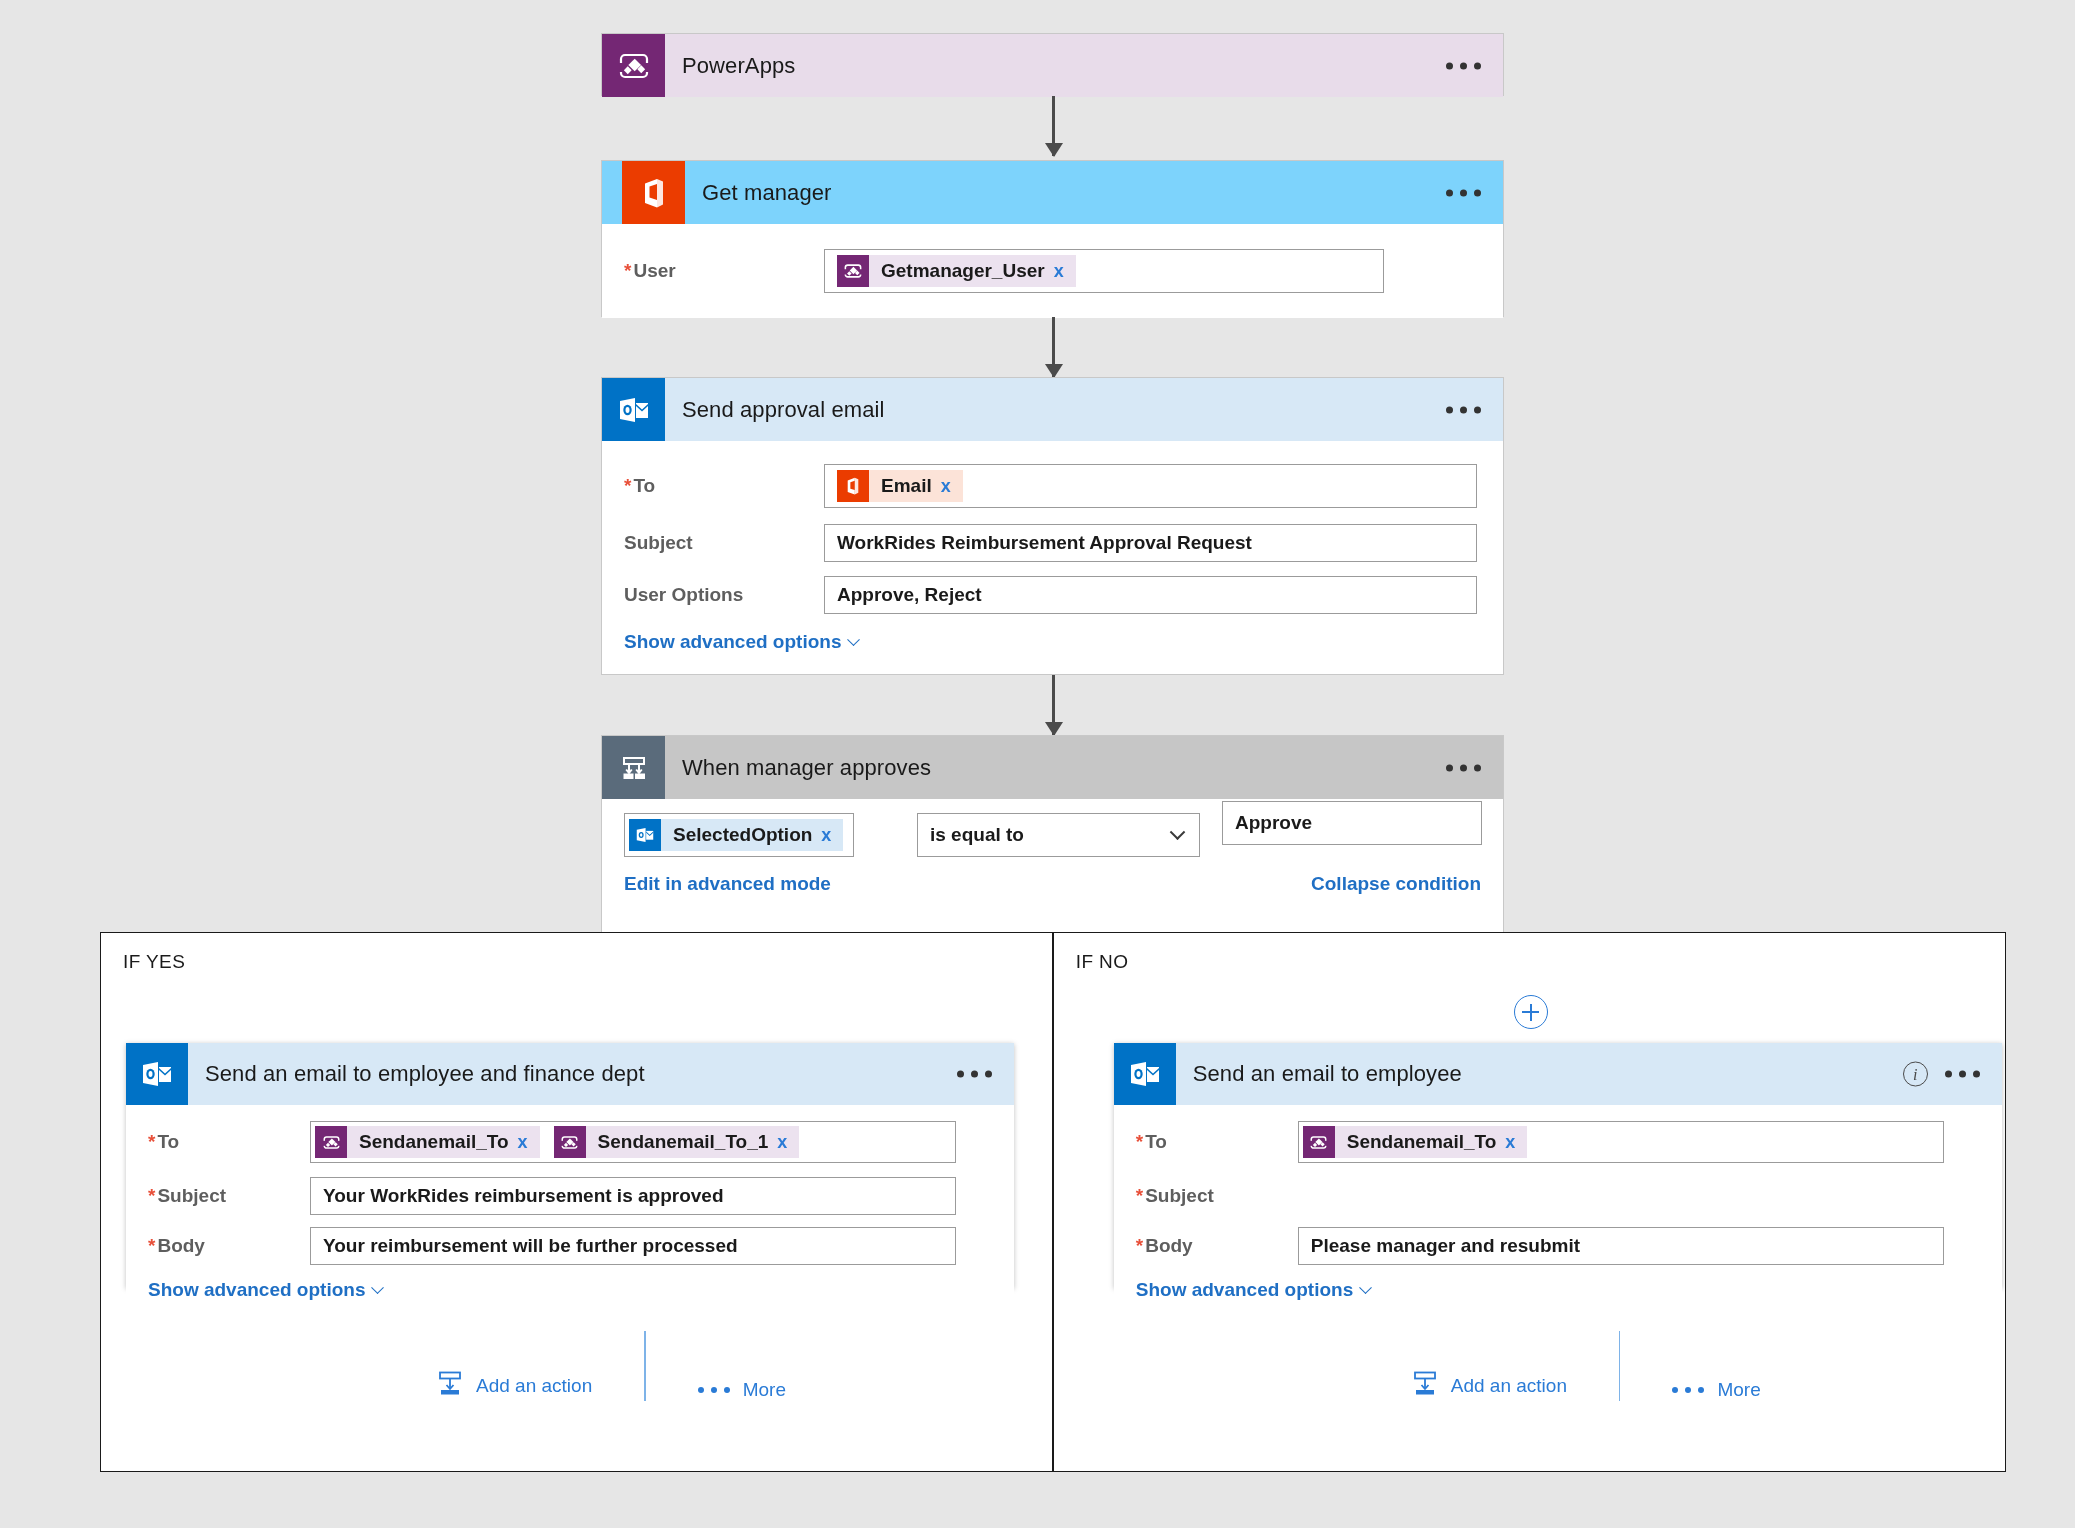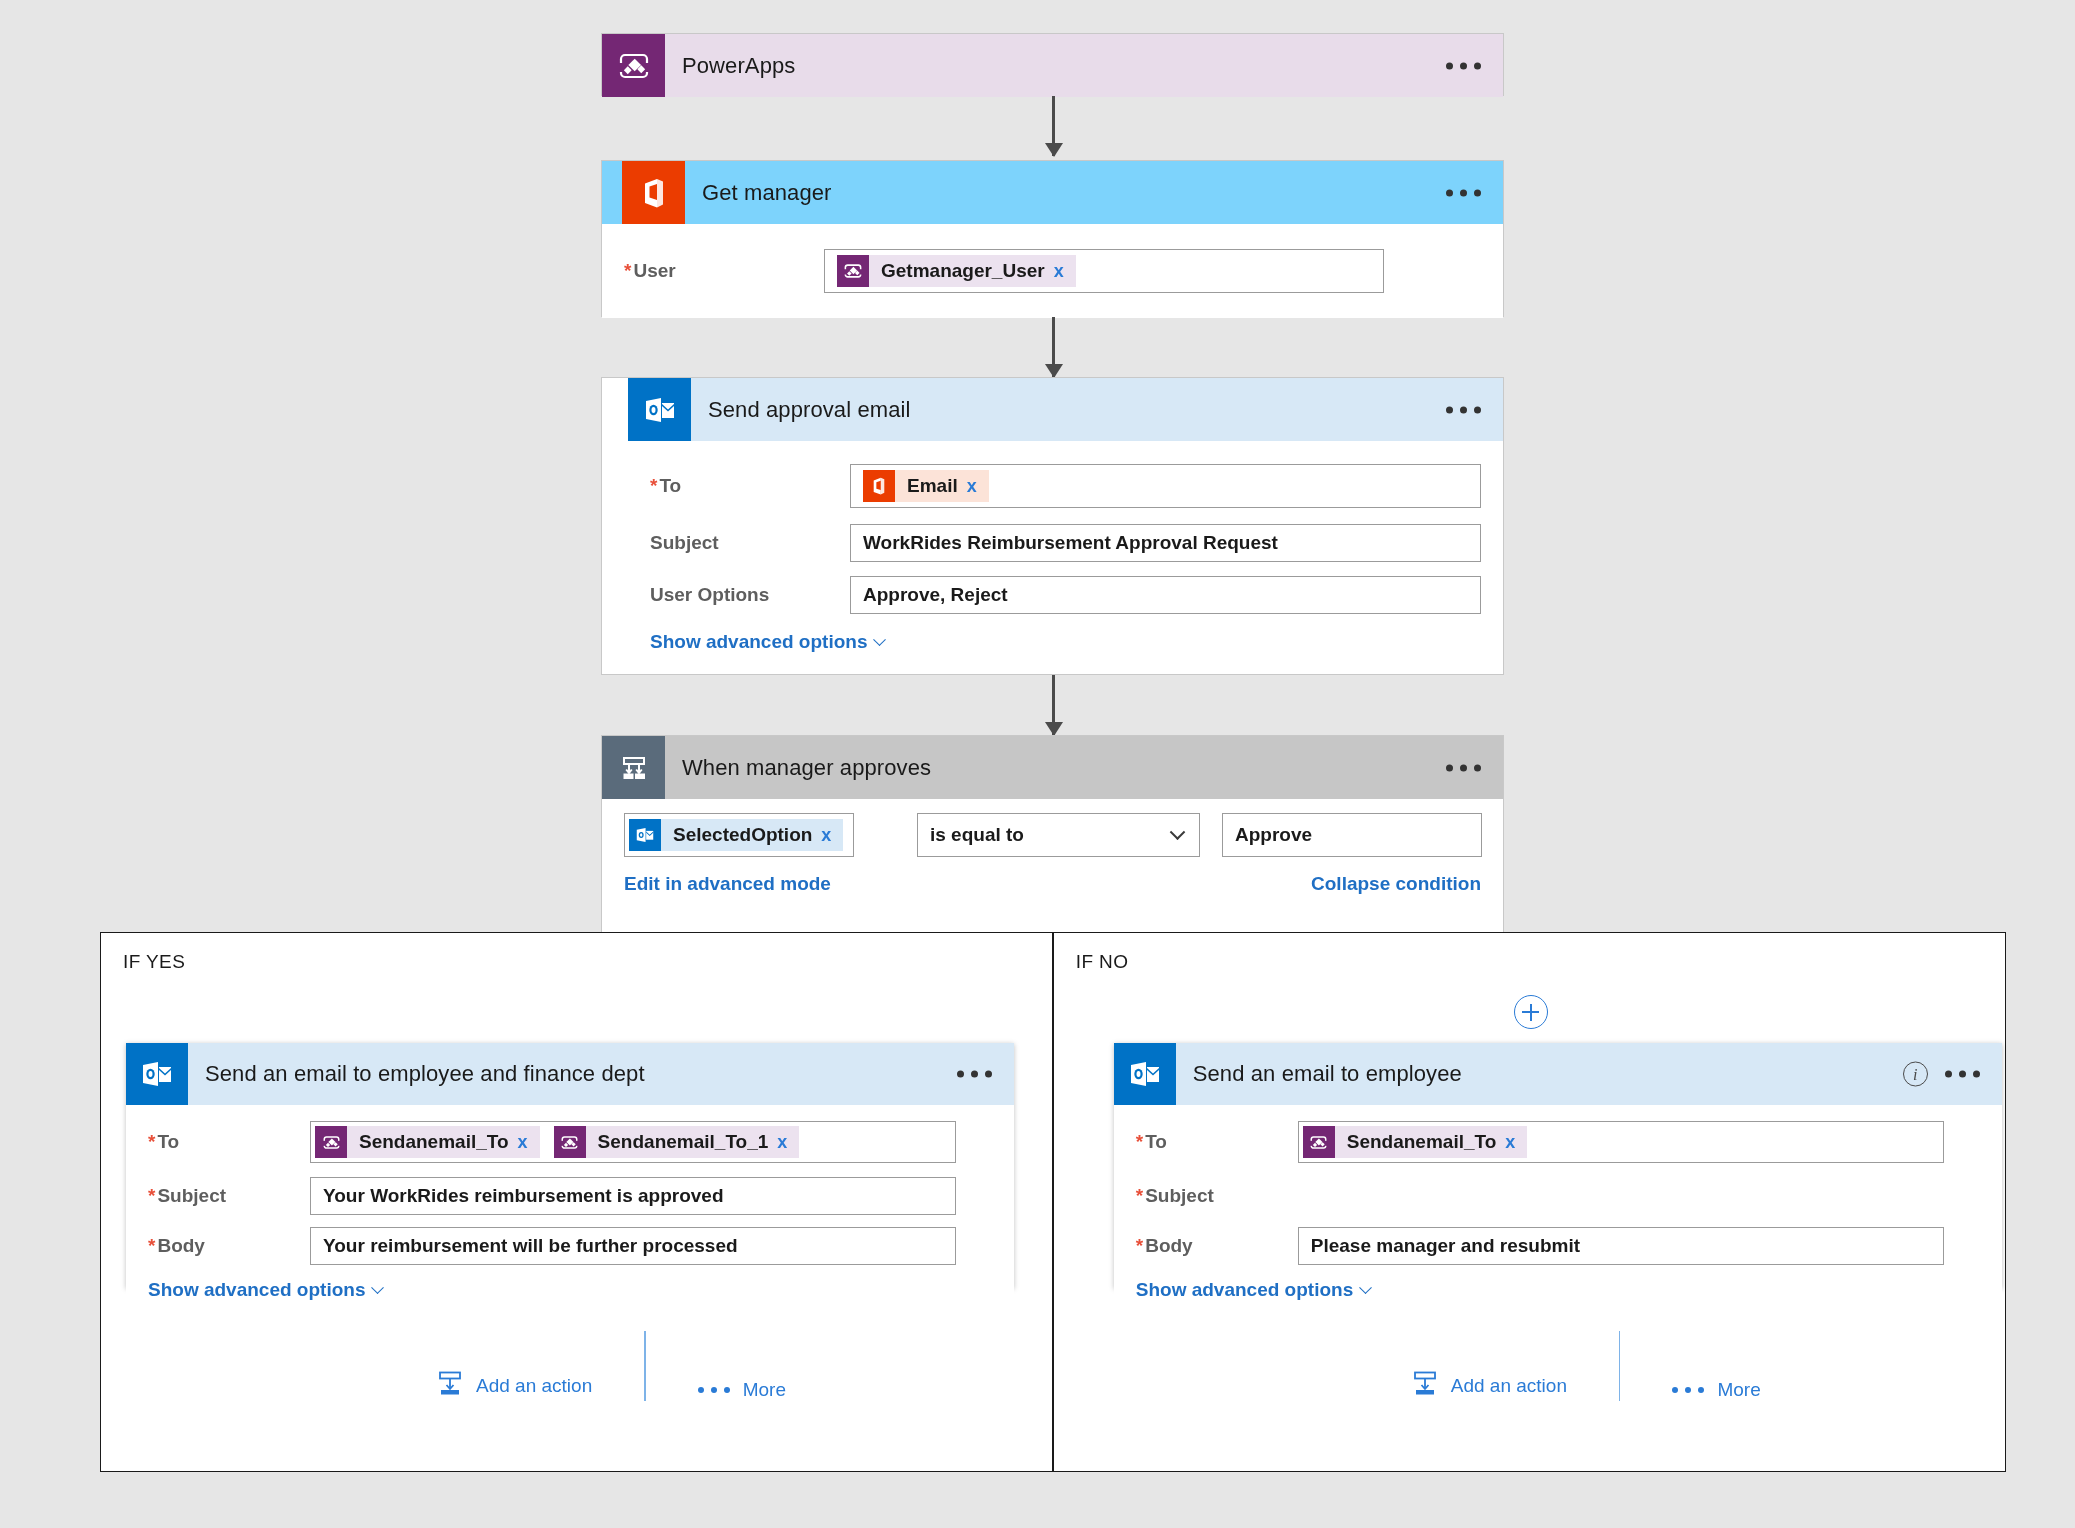--- a/index.html
+++ b/index.html
@@ -315,21 +315,21 @@
             <span class="token-txt">Getmanager_User</span>
             <span class="token-x">x</span>
           </span>
         </div>
       </div>
     </div>
   </div>
 
   <div class="arrow" style="left:1052px; top:317px; height:60px;"></div>
 
-  <div class="card" style="left:601px; top:377px; width:903px; height:298px;padding-left:26px;">
+  <div class="card" style="left:601px; top:377px; width:903px; height:298px;">
     <div class="card-head hd-outlook">
       <div class="card-icon ic-outlook">
         <svg width="34" height="34" viewBox="0 0 34 34">
           <path d="M3 8 L18 5 L18 29 L3 26 Z" fill="#fff"></path>
           <ellipse cx="10.5" cy="17" rx="4.2" ry="5.2" fill="#0072c6"></ellipse>
           <ellipse cx="10.5" cy="17" rx="2" ry="2.9" fill="#fff"></ellipse>
           <path d="M19 10 L31 10 L31 25 L19 25 Z" fill="#fff"></path>
           <path d="M19 11 L25 16.5 L31 11 L31 13 L25 18.5 L19 13 Z" fill="#0072c6"></path>
         </svg>
       </div>
@@ -417,21 +417,21 @@
           <span class="token-txt">SelectedOption</span>
           <span class="token-x">x</span>
         </span>
       </div>
 
       <div class="sel-wrap field-input" style="position:absolute; left:315px; top:14px; width:283px; height:44px;">
         <span>is equal to</span>
         <span class="sel-chev"></span>
       </div>
 
-      <div class="field-input" style="position:absolute; left:620px; top:14px; width:260px; height:44px;">Approve</div>
+      <div class="field-input" style="position:absolute; left:620px; top:2px; width:260px; height:44px;">Approve</div>
 
       <span class="link" style="position:absolute; left:22px; top:74px;">Edit in advanced mode</span>
       <span class="link" style="position:absolute; right:22px; top:74px;">Collapse condition</span>
     </div>
   </div>
 
   <div class="branches" style="left:100px; top:932px; width:1906px; height:540px;">
 
     <div class="branch" style="width:952px;">
       <div class="branch-label">IF YES</div>

